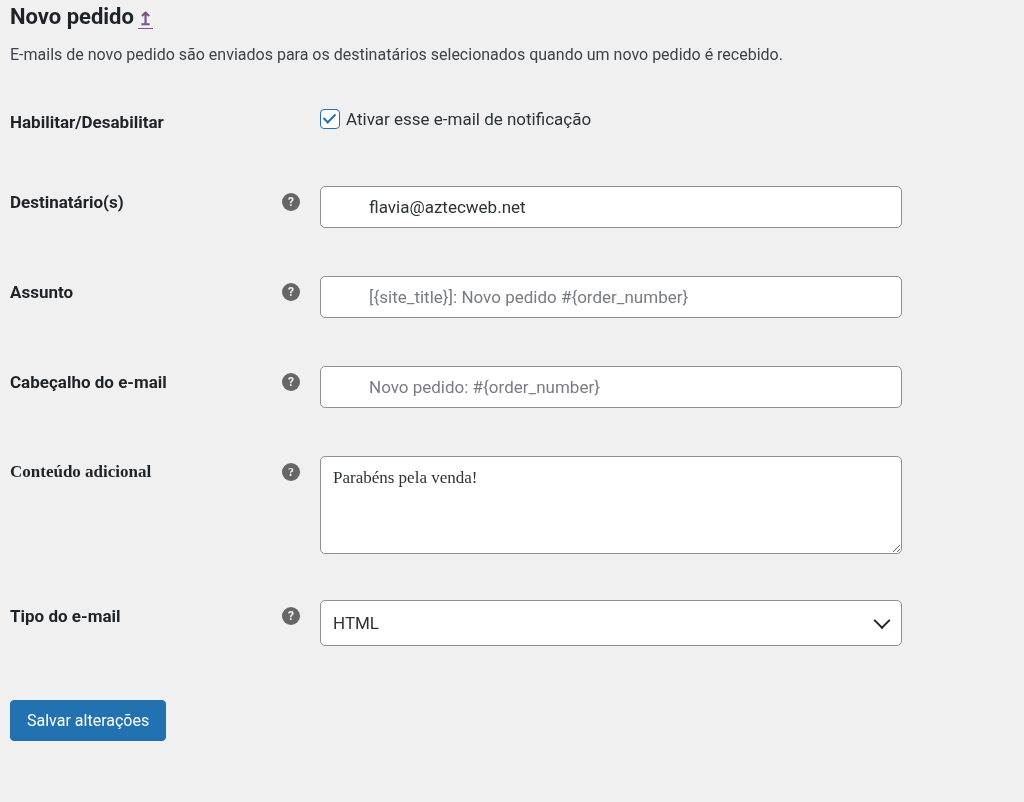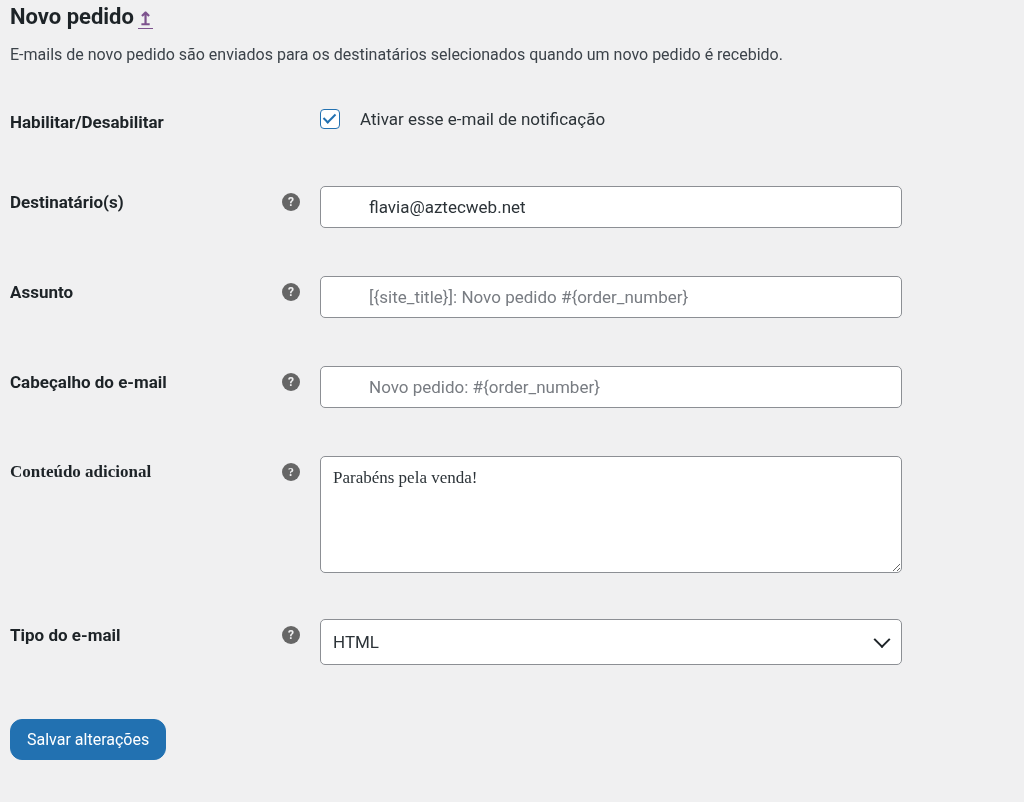--- a/index.html
+++ b/index.html
@@ -81,21 +81,21 @@
       background: #ffffff;
       border: 1px solid #8c8f94;
       border-radius: 5px;
       padding: 8px 12px;
       font-family: inherit;
     }
     .form-field input[type="text"] { height: 42px; padding-left: 48px; }
     .form-field input::placeholder,
     .form-field textarea::placeholder { color: #787c82; }
     .form-field textarea {
-      height: 117px;
+      height: 98px;
       resize: both;
       line-height: 1.5;
     }
     .form-field select {
       height: 46px;
       appearance: none;
       -webkit-appearance: none;
       background-image: none;
       padding-right: 36px;
       position: relative;
@@ -109,21 +109,21 @@
       width: 10px;
       height: 10px;
       border-right: 2px solid #1d2327;
       border-bottom: 2px solid #1d2327;
       transform: translateY(-70%) rotate(45deg);
       pointer-events: none;
     }
     .checkbox-wrap {
       display: flex;
       align-items: center;
-      gap: 20px;
+      gap: 6px;
     }
     .checkbox-wrap input[type="checkbox"] {
       width: 20px;
       height: 20px;
       border: 1.5px solid #2271b1;
       border-radius: 4px;
       appearance: none;
       -webkit-appearance: none;
       background: #ffffff;
       cursor: pointer;
@@ -143,21 +143,21 @@
     .checkbox-label {
       font-size: 17px;
       color: #2c3338;
     }
     .submit-button {
       background: #2271b1;
       border: 1px solid #2271b1;
       color: #ffffff;
       font-size: 16px;
       padding: 10px 16px;
-      border-radius: 12px;
+      border-radius: 4px;
       cursor: pointer;
       font-family: inherit;
     }
   </style>
 </head>
 <body>
 
 
 
 <h2 class="page-title">

